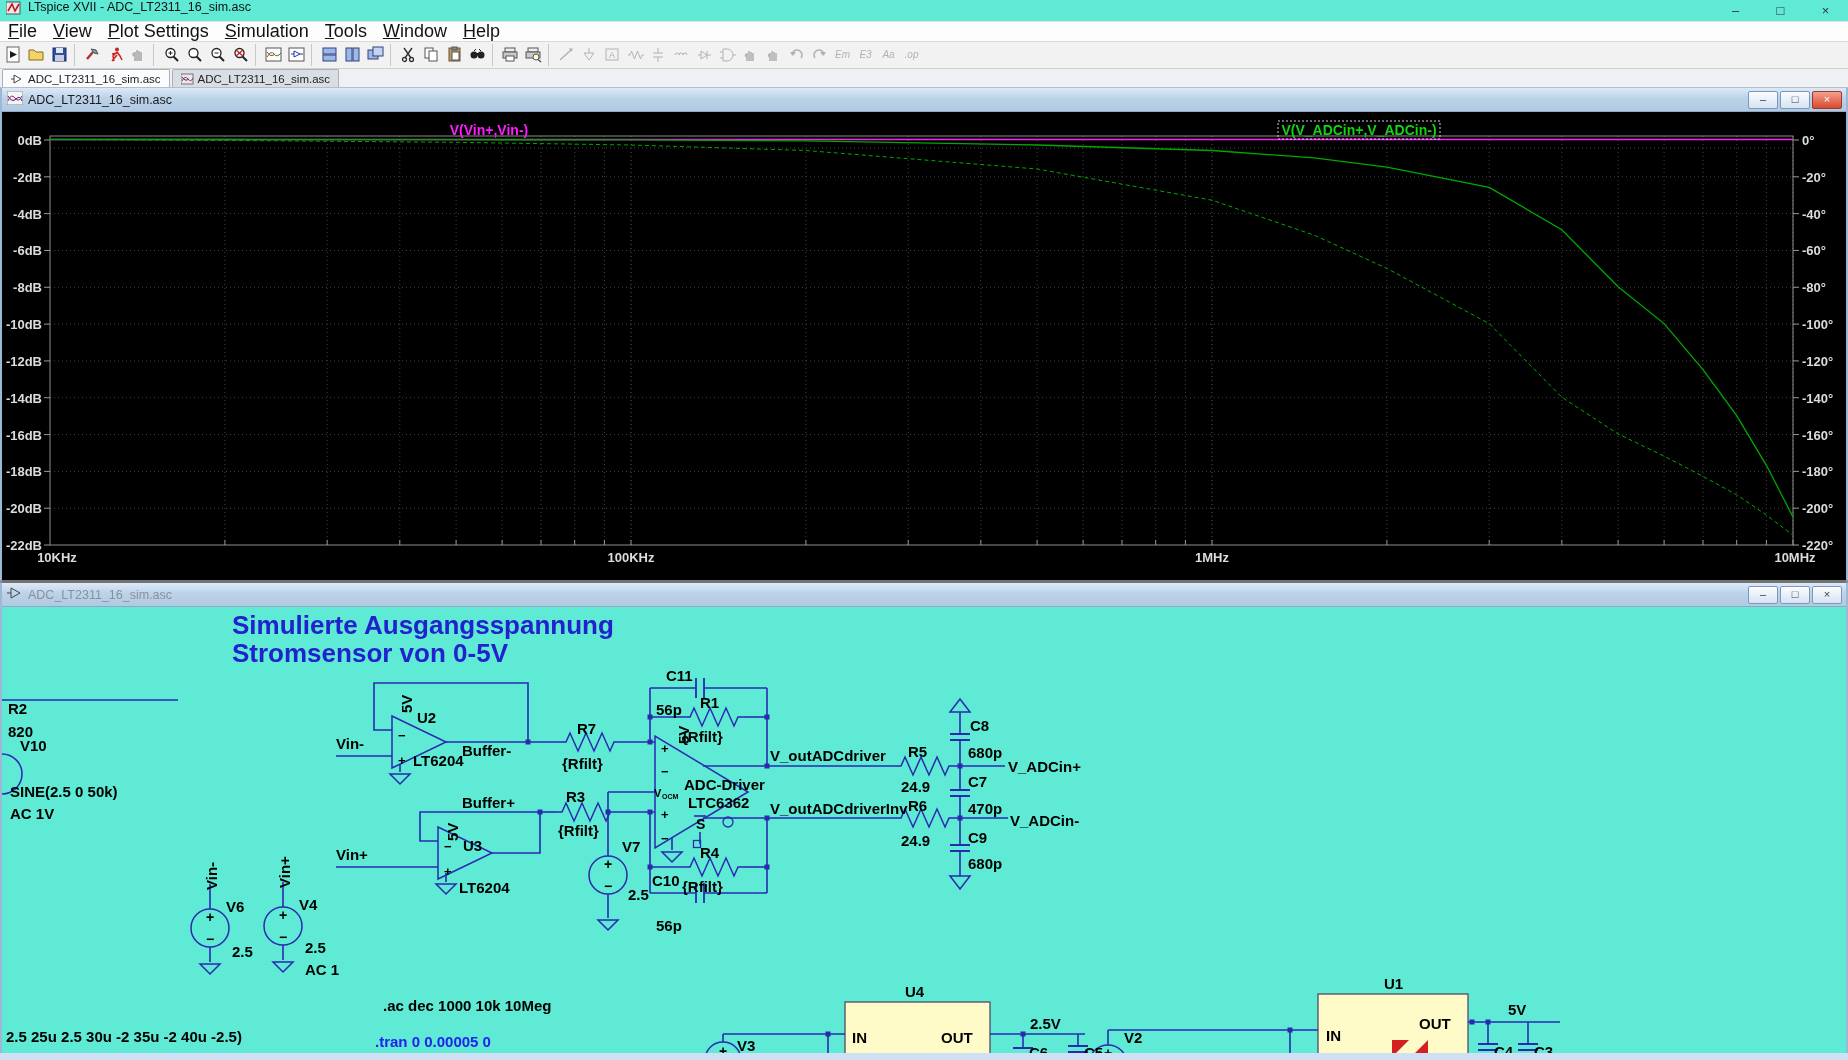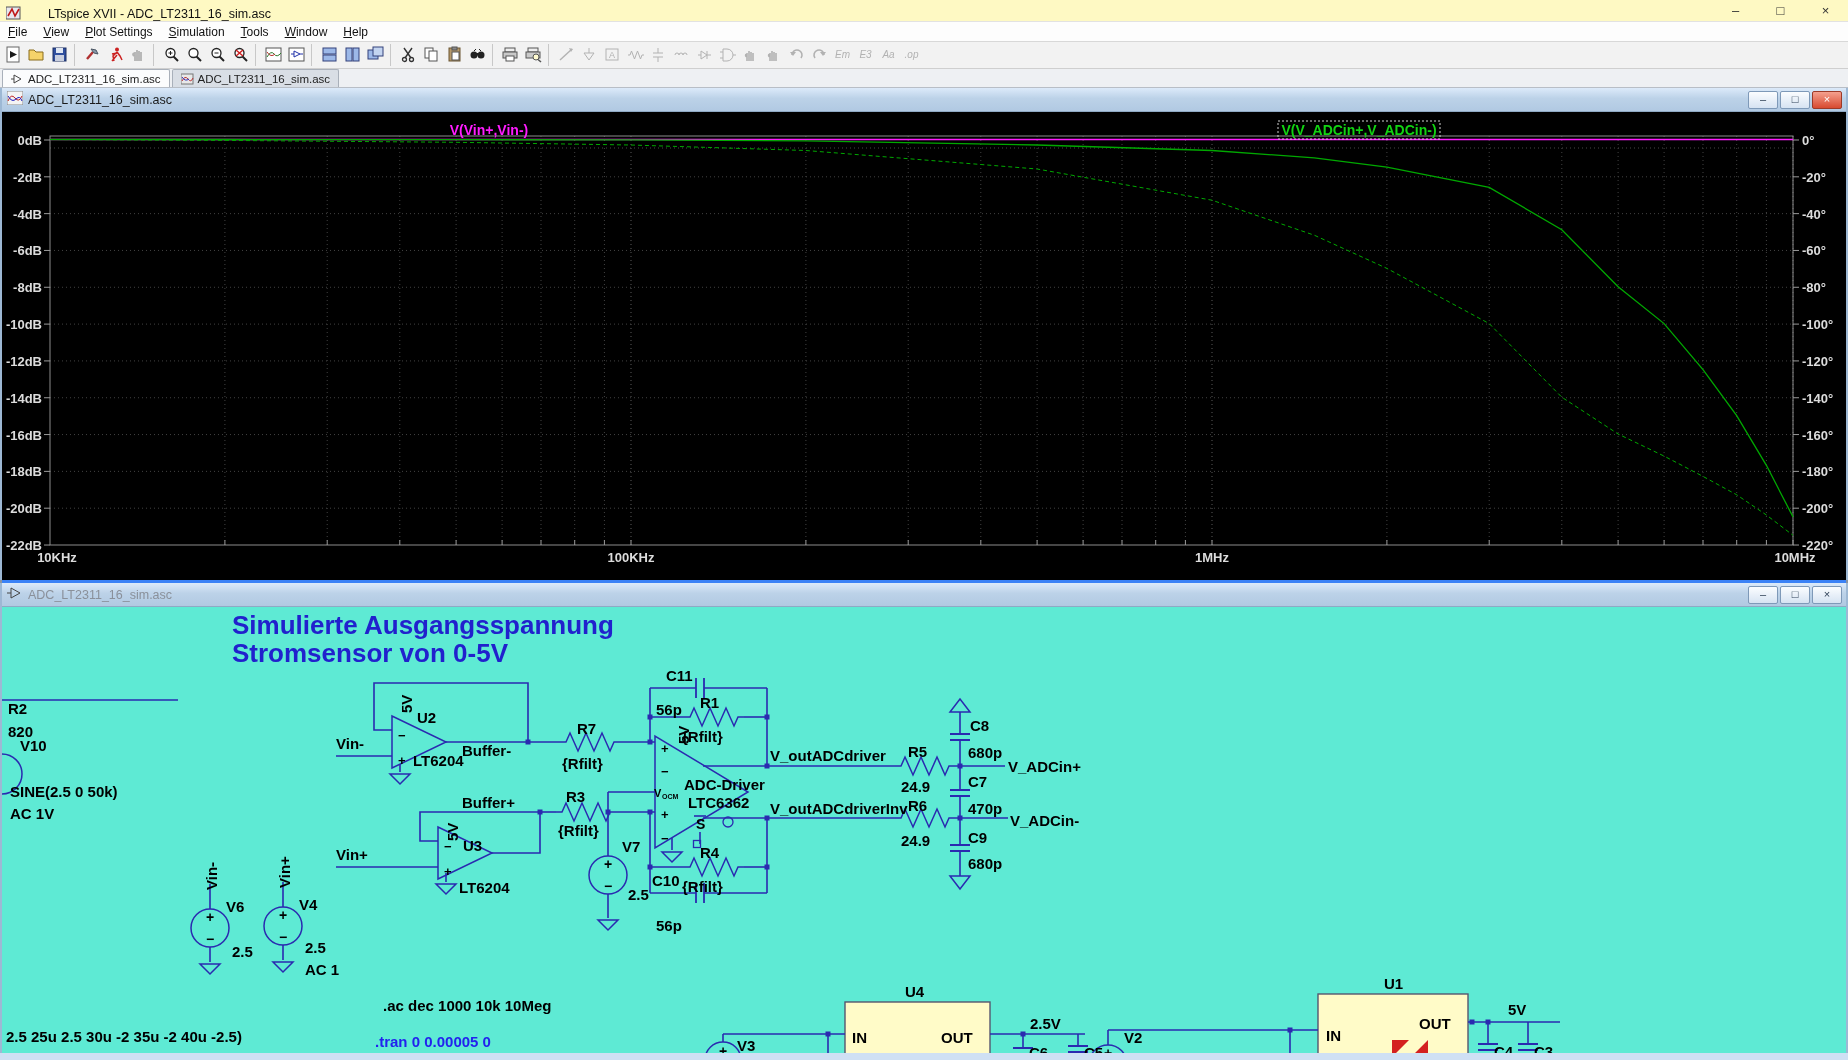--- a/index.html
+++ b/index.html
@@ -1,27 +1,27 @@
 <!DOCTYPE html>
 <html><head>
 <meta charset="utf-8">
 <style>
   * { margin:0; padding:0; box-sizing:border-box; }
   html,body { width:1848px; height:1060px; overflow:hidden; background:#9aa5b1;
     font-family:"Liberation Sans", sans-serif; }
-  .titlebar { height:22px; background:#fef9c3; display:flex; align-items:flex-end;
-    border-bottom:1px solid #e2e2e2;gap:20px; }
+  .titlebar { height:22px; background:#5eead4; display:flex; align-items:flex-start;
+    border-bottom:1px solid #e2e2e2; }
   .titlebar .app-icon { width:16px; height:16px; margin:0 6px 0 6px; }
   .titlebar .title-text { font-size:12.5px; color:#111; }
   .win-controls { margin-left:auto; display:flex; }
   .win-controls .wc { width:45px; height:21px; display:flex; align-items:center;
     justify-content:center; font-size:13px; color:#333; }
   .menubar { height:20px; background:#fdfdfd; display:flex; align-items:center;
     border-bottom:1px solid #d8d8d8; }
-  .menubar .mitem { font-size:12px; color:#111; padding:1px 8px; }
+  .menubar .mitem { font-size:18px; color:#111; padding:1px 8px; }
   .menubar .mitem u { text-decoration:underline; }
   .toolbar { height:27px; background:#f2f2f2; display:flex; align-items:center;
     border-bottom:1px solid #cfcfcf; padding-left:2px; }
   .tbtn { width:23px; height:24px; display:flex; align-items:center; justify-content:center; }
   .tsep { width:7px; height:22px; border-left:1px solid #c8c8c8; margin-left:3px; }
   .tabbar { height:19px; background:#eef0f3; display:flex; align-items:flex-end;
     border-bottom:1px solid #b8bec6; }
   .tab { height:18px; display:flex; align-items:center; padding:0 8px; font-size:11.5px;
     color:#222; border:1px solid #a9b0ba; border-bottom:none; margin-left:2px;
     background:#d9dee5; border-radius:2px 2px 0 0; }
@@ -34,21 +34,21 @@
     background:linear-gradient(#dceafa,#bcd2e8 45%,#b1c9e2); border-bottom:1px solid #8fa9c4; }
   .wtitle .wicon { margin:0 5px 0 5px; }
   .wtitle .wtext { font-size:12.5px; font-weight:bold; }
   .wtitle .wtext.active { color:#1b1b1b; font-weight:normal; }
   .wtitle .wtext.inactive { color:#8a909a; font-weight:normal; }
   .wbtns { margin-left:auto; display:flex; gap:2px; padding-right:4px; }
   .wb { width:30px; height:18px; border:1px solid #7e99b8; border-radius:2px;
     background:linear-gradient(#fbfdff,#d6e3f2); display:flex; align-items:center;
     justify-content:center; font-size:11px; color:#2c3f55; line-height:1; }
   .wb.close-red { background:linear-gradient(#f4a08e,#d84a30); color:#fff; border-color:#9c3a28; }
-  .plot-client { background:#3b82f6; }
+  .plot-client { background:#737373; }
   .sch-client { background:#5eead4; }
   .bottom-strip { position:absolute; left:0; bottom:0; width:1848px; height:7px;
     background:#cfe0f4; }
   svg text { font-family:"Liberation Sans", sans-serif; }
 </style>
 </head>
 <body>
 
 <div class="titlebar">
   <span class="app-icon">

